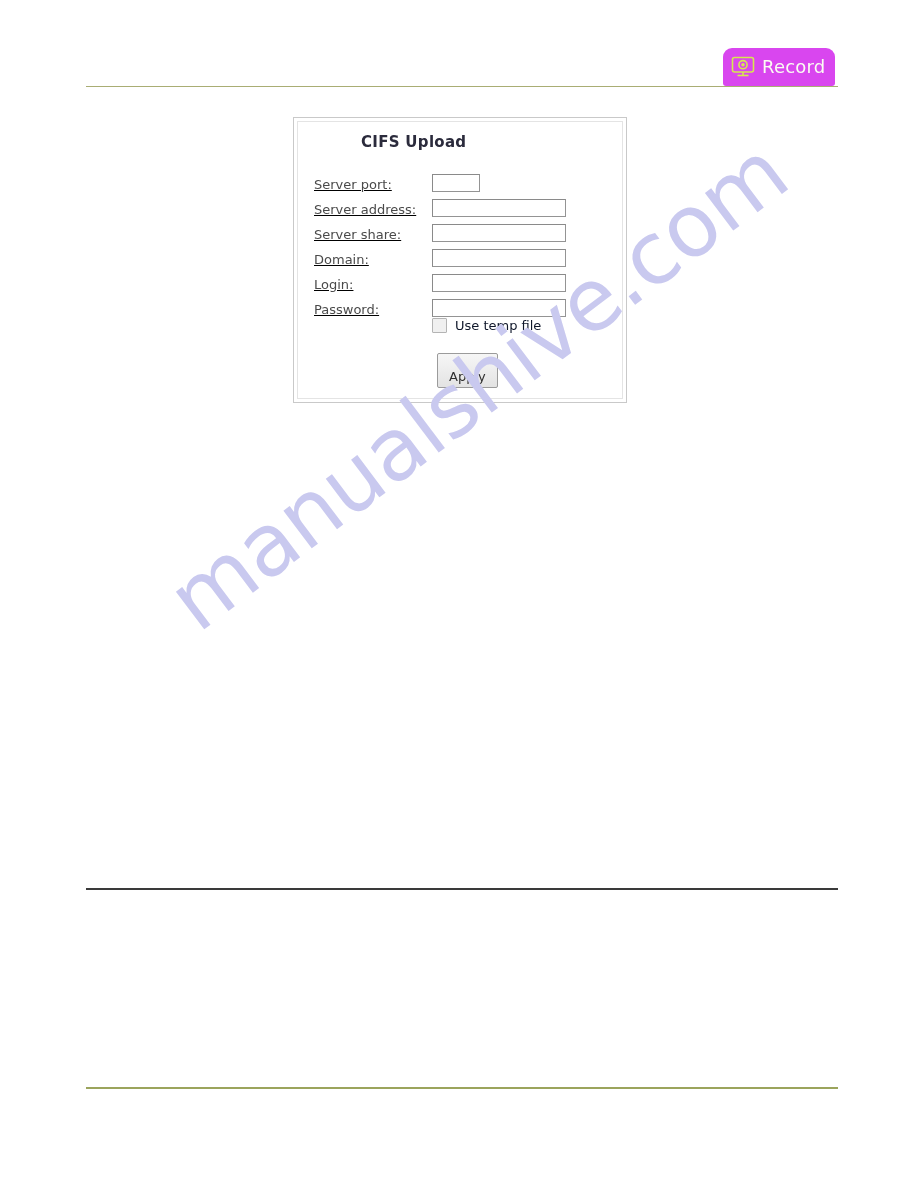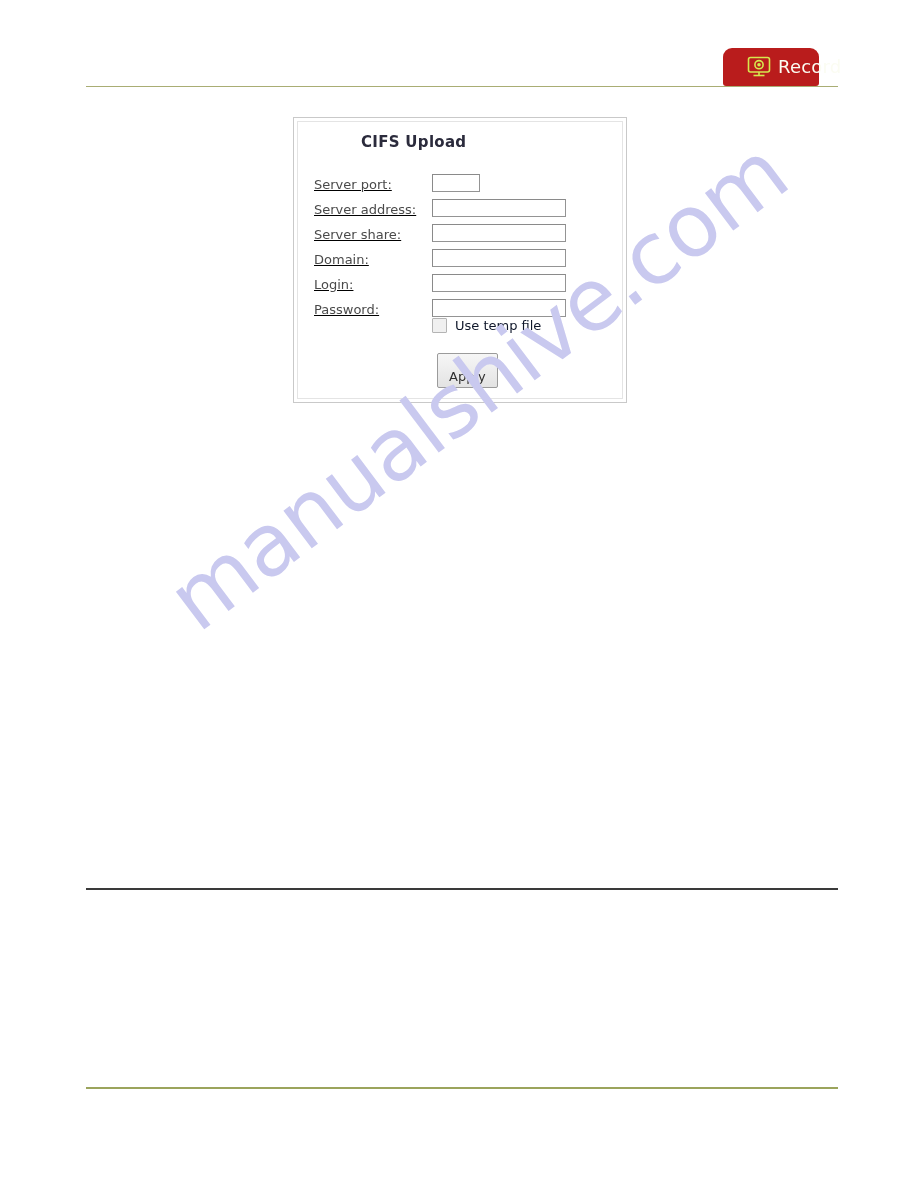--- a/index.html
+++ b/index.html
@@ -24,28 +24,28 @@
   }
   .rule-top    { top: 86px;   height: 1px; background: #a9ad74; }
   .rule-mid    { top: 888px;  height: 2px; background: #3a3a3a; }
   .rule-bottom { top: 1087px; height: 2px; background: #9ba45c; }
 
   
   .record-badge {
     position: absolute;
     left: 723px;
     top: 48px;
-    width: 96px;
+    width: 112px;
     height: 38px;
-    background: #b91c1c;
+    background: #d946ef;
     border-radius: 9px 9px 3px 3px;
     display: flex;
     align-items: center;
     box-sizing: border-box;
-    padding-left: 24px;
+    padding-left: 8px;
   }
   .record-icon {
     width: 24px;
     height: 22px;
     flex: 0 0 auto;
     display: block;
   }
   .record-label {
     margin-left: 7px;
     color: #fbfcf2;

